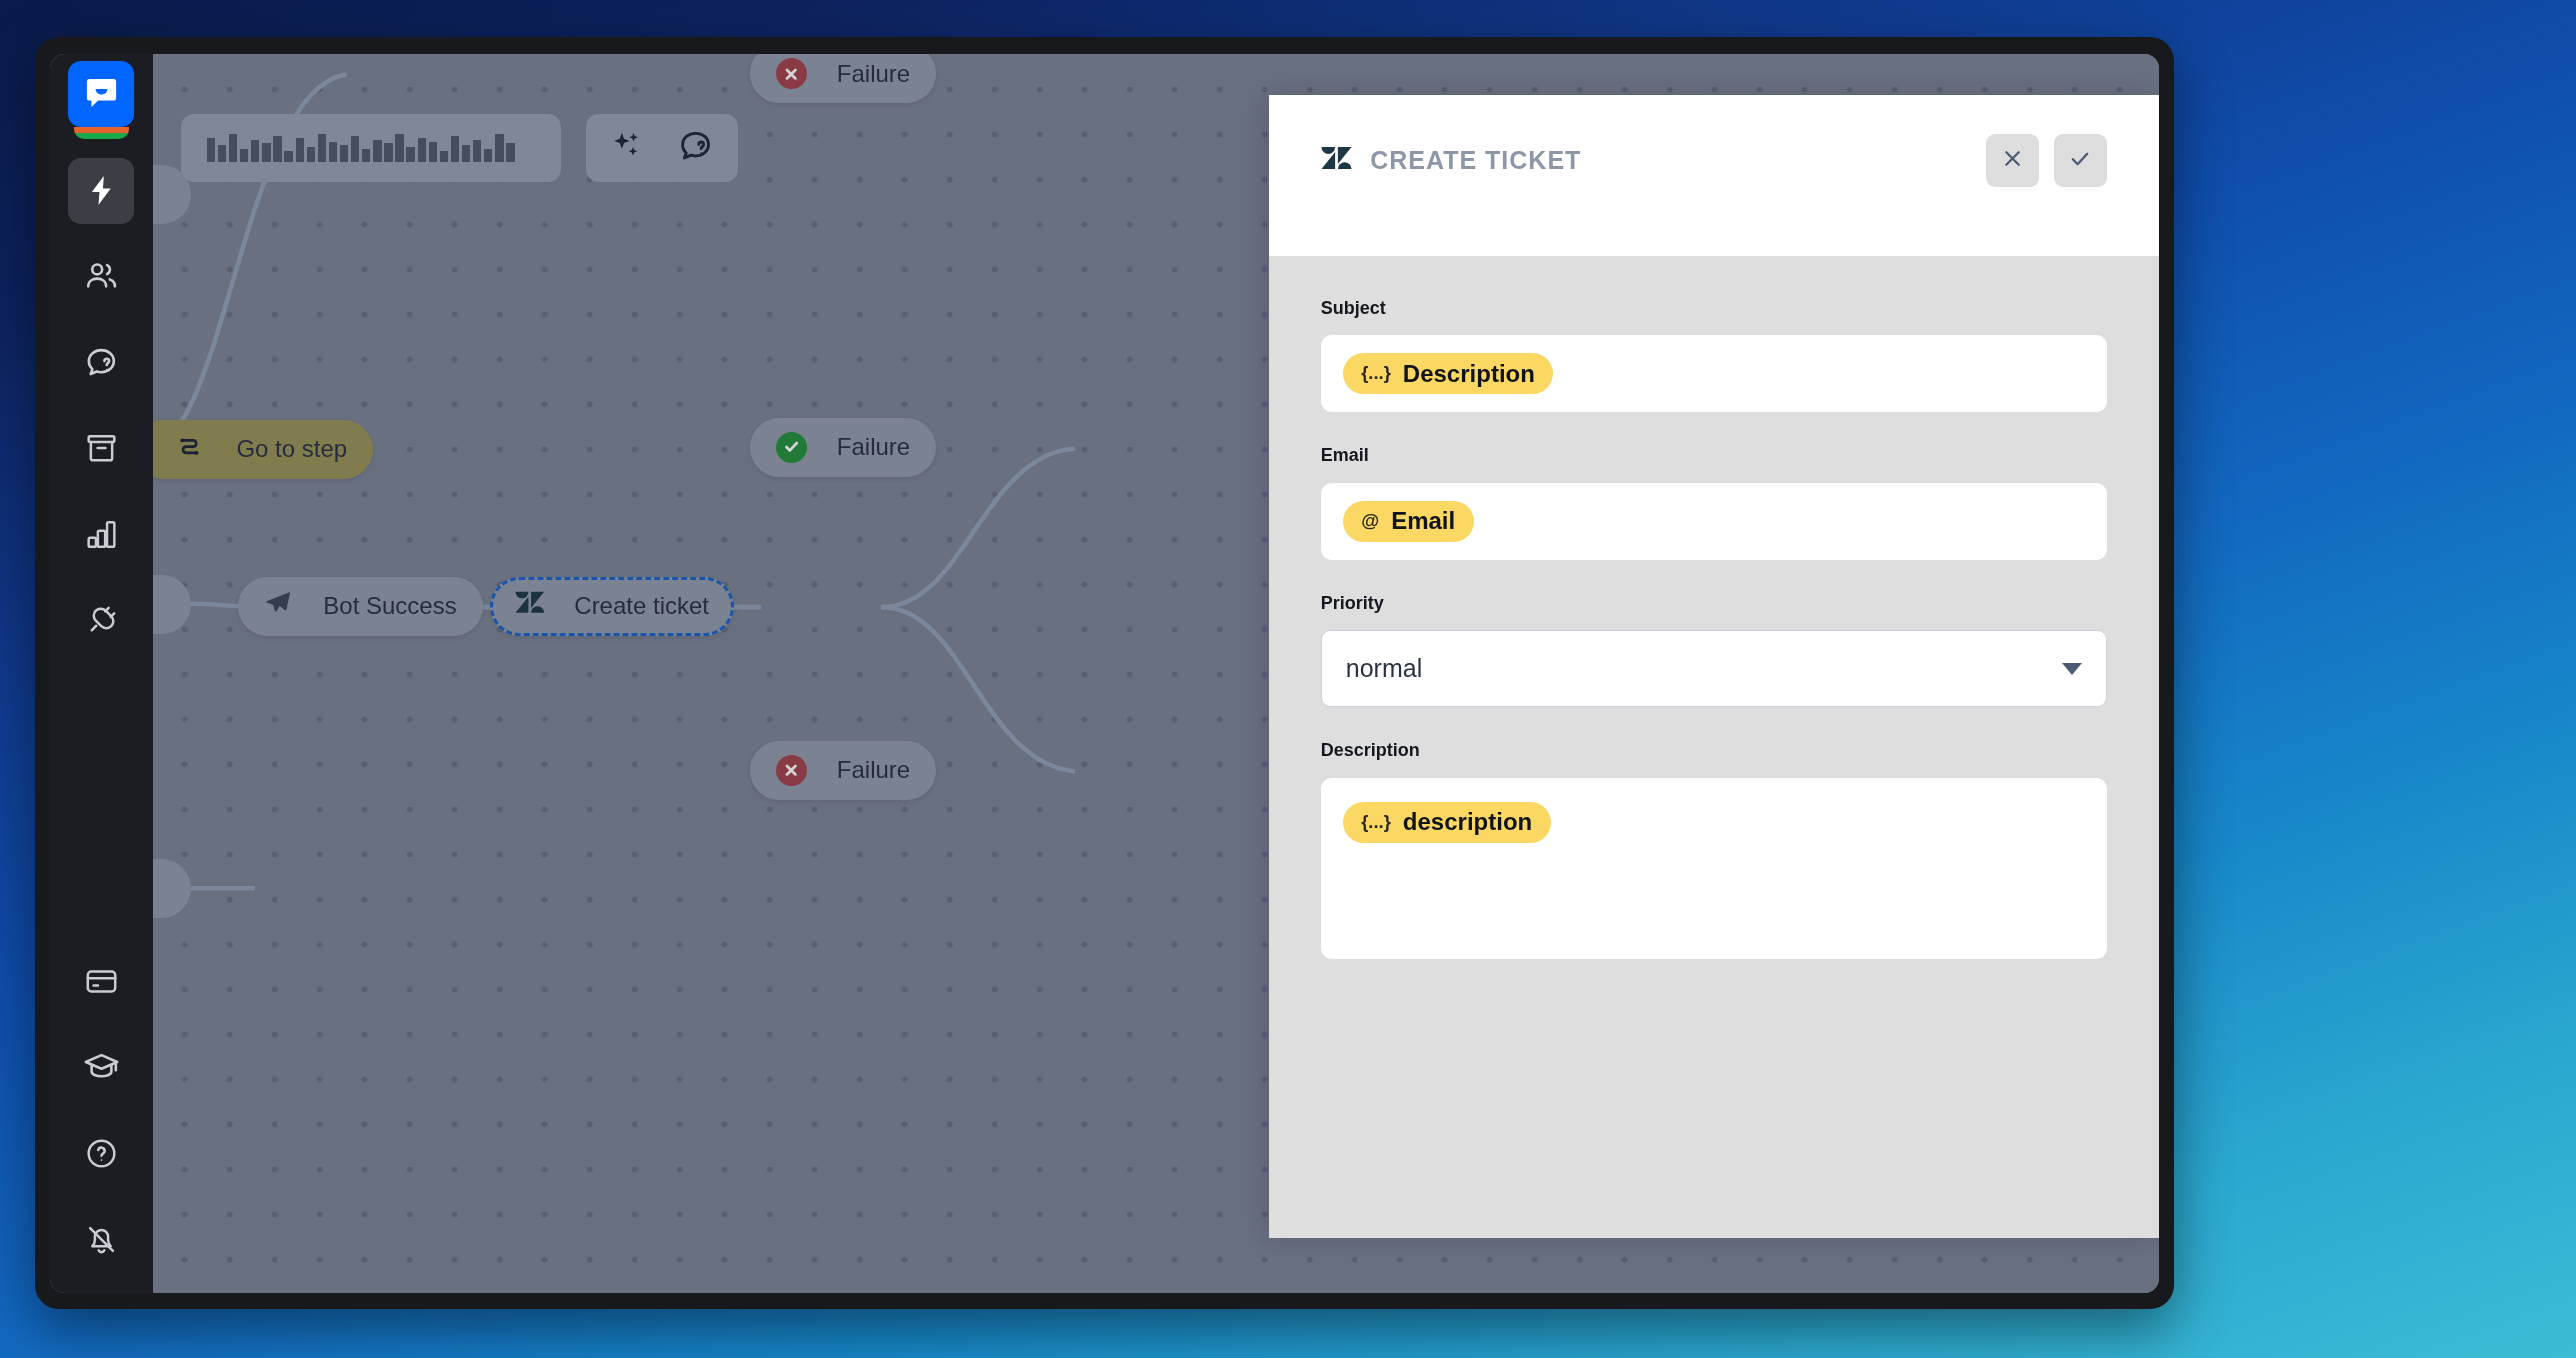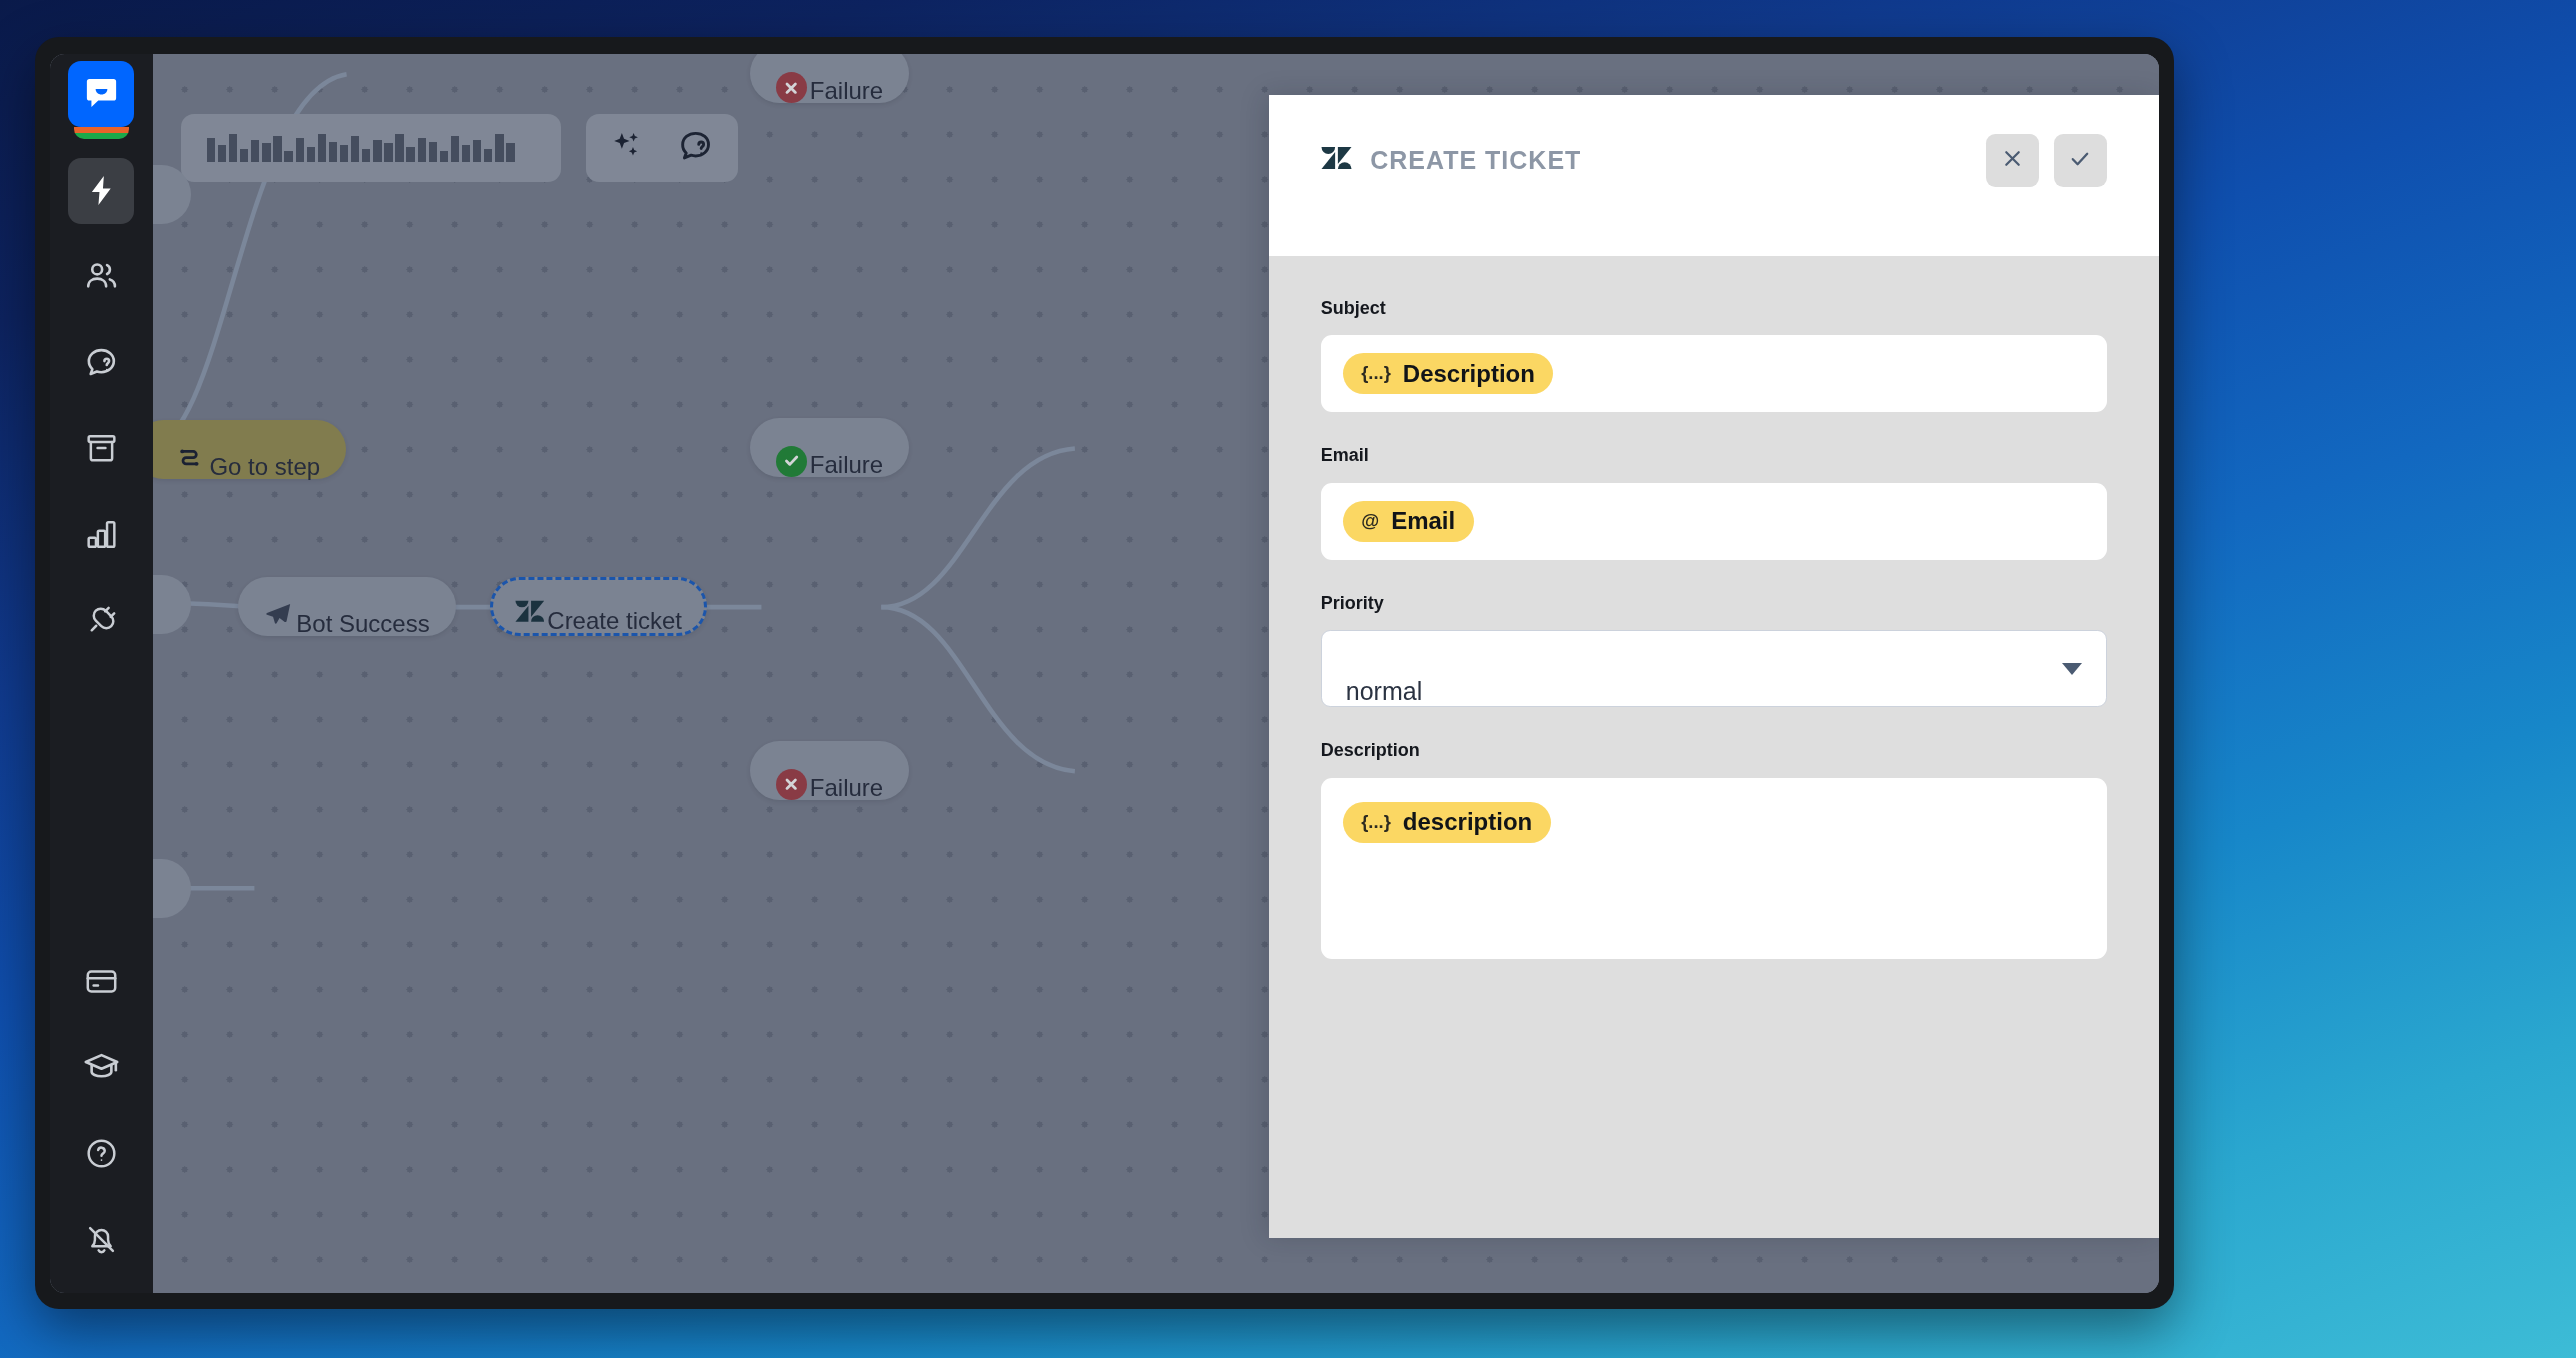--- a/index.html
+++ b/index.html
@@ -88,22 +88,22 @@
     background-size: 45px 45px;
     background-position: 9.2px 13px;
     overflow: hidden;
   }
   #edges { position: absolute; inset: 0; width: 100%; height: 100%; }
 
   .node {
     position: absolute;
     height: 59px;
     display: flex;
-    align-items: flex-end;
-    gap: 3px;
+    align-items: center;
+    gap: 30px;
     padding: 0 26px;
     border-radius: 31px;
     background: #939cab;
     color: #2a3142;
     font-size: 24px;
     font-weight: 400;
     white-space: nowrap;
     box-shadow: 0 1.8px 4.6px rgba(30,36,50,.13);
   }
   .node .nlabel { line-height: 1; }
@@ -246,21 +246,21 @@
     font-weight: 700;
     color: #2c2a20;
     line-height: 1;
   }
   .select-box {
     background: #fff;
     border: 0.9px solid #ccd2dc;
     border-radius: 9.2px;
     height: 77px;
     display: flex;
-    align-items: flex-end;
+    align-items: center;
     padding: 0 24px;
     font-size: 25px;
     color: #2b3342;
     position: relative;
   }
   .caret {
     position: absolute; right: 24px; top: 50%;
     transform: translateY(-50%);
     width: 0; height: 0;
     border-left: 10px solid transparent;

